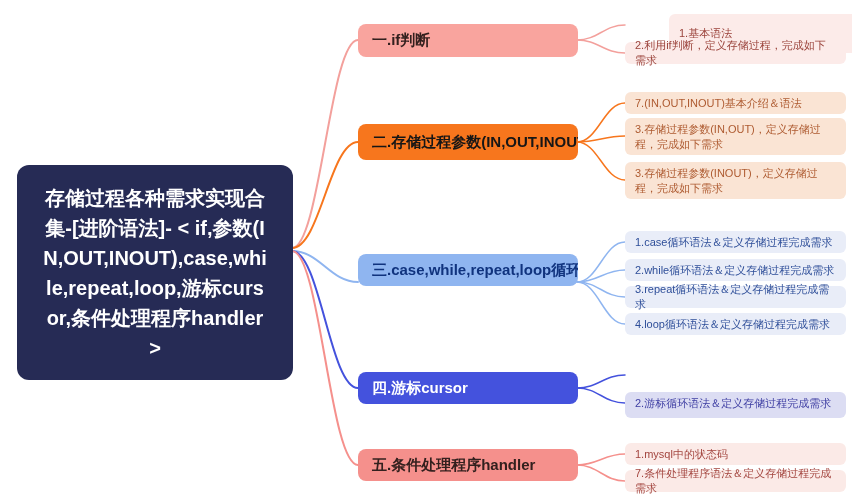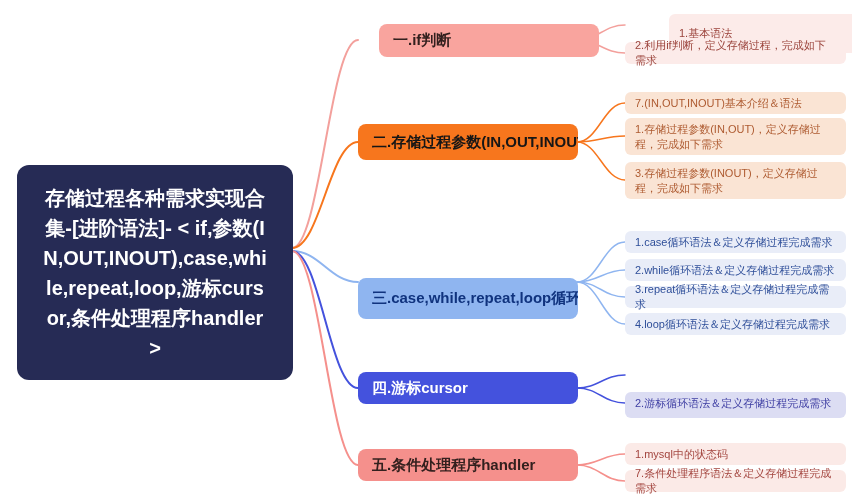--- a/index.html
+++ b/index.html
@@ -7,21 +7,21 @@
          font-family:"Liberation Sans","DejaVu Sans",sans-serif;background:#ffffff;}
   svg.links{position:absolute;left:0;top:0;width:852px;height:500px;pointer-events:none;}
   .node{position:absolute;box-sizing:border-box;display:flex;align-items:center;}
   .root-node{left:17px;top:145px;width:276px;height:215px;border-radius:12px;
              justify-content:center;text-align:center;padding:10px 24px;
              font-size:20px;font-weight:bold;line-height:1.5;word-break:break-all;margin-top:20px;}
   .branch{left:358px;width:220px;border-radius:8px;padding:0 14px;
           font-size:15px;font-weight:bold;white-space:nowrap;overflow:hidden;}
   .b1{top:24px;height:33px;}
   .b2{top:124px;height:36px;}
-  .b3{top:278px;height:41px;}
+  .b3{top:254px;height:32px;}
   .b4{top:372px;height:32px;}
   .b5{top:449px;height:32px;}
   .sub{left:625px;width:221px;border-radius:6px;padding:2px 10px;
        font-size:11px;line-height:15px;}
   .s-b1-1{top:14px;height:39px;margin-left:44px;}   .s-b1-2{top:42px;height:22px;}
   .s-b2-1{top:92px;height:22px;}   .s-b2-2{top:118px;height:37px;}  .s-b2-3{top:162px;height:37px;}
   .s-b3-1{top:231px;height:22px;}  .s-b3-2{top:259px;height:22px;}
   .s-b3-3{top:286px;height:22px;}  .s-b3-4{top:313px;height:22px;}
   .s-b4-1{top:364px;height:22px;}  .s-b4-2{top:392px;height:22px;}
   .s-b5-1{top:443px;height:22px;}  .s-b5-2{top:470px;height:22px;}
@@ -53,31 +53,31 @@
 
     <path d="M577,388 C598,388 604,375 625,375" fill="none" stroke-width="1.5" stroke-linecap="round" stroke="#4452DD"></path>
     <path d="M577,388 C598,388 604,403 625,403" fill="none" stroke-width="1.5" stroke-linecap="round" stroke="#4452DD"></path>
 
     <path d="M577,465 C598,465 604,454 625,454" fill="none" stroke-width="1.5" stroke-linecap="round" stroke="#F5908C"></path>
     <path d="M577,465 C598,465 604,481 625,481" fill="none" stroke-width="1.5" stroke-linecap="round" stroke="#F5908C"></path>
   </svg>
 
   <div class="node root-node" style="background-color: rgb(38, 43, 85); color: rgb(255, 255, 255);">存储过程各种需求实现合集-[进阶语法]- &lt; if,参数(IN,OUT,INOUT),case,while,repeat,loop,游标cursor,条件处理程序handler &gt;</div>
 
-  <div class="node branch b1" style="background-color: rgb(249, 164, 158); color: rgb(51, 32, 30); margin-left: 21px;">一.if判断</div>
+  <div class="node branch b1" style="background-color: rgb(249, 164, 158); color: rgb(51, 32, 30);">一.if判断</div>
   <div class="node branch b2" style="background-color: rgb(247, 118, 29); color: rgb(22, 22, 22);">二.存储过程参数(IN,OUT,INOUT)</div>
   <div class="node branch b3" style="background-color: rgb(143, 181, 240); color: rgb(16, 51, 126);">三.case,while,repeat,loop循环</div>
   <div class="node branch b4" style="background-color: rgb(68, 82, 221); color: rgb(255, 255, 255);">四.游标cursor</div>
   <div class="node branch b5" style="background-color: rgb(245, 144, 140); color: rgb(51, 32, 30);">五.条件处理程序handler</div>
 
   <div class="node sub s-b1-1" style="background-color: rgb(252, 235, 233); color: rgb(155, 68, 60);">1.基本语法</div>
   <div class="node sub s-b1-2" style="background-color: rgb(252, 235, 233); color: rgb(155, 68, 60);">2.利用if判断，定义存储过程，完成如下需求</div>
 
   <div class="node sub s-b2-1" style="background-color: rgb(250, 228, 212); color: rgb(174, 91, 49);">7.(IN,OUT,INOUT)基本介绍＆语法</div>
-  <div class="node sub s-b2-2" style="background-color: rgb(250, 228, 212); color: rgb(174, 91, 49);">1.存储过程参数(IN,OUT)，定义存储过程，完成如下需求</div>
+  <div class="node sub s-b2-2" style="background-color: rgb(250, 228, 212); color: rgb(174, 91, 49);">3.存储过程参数(IN,OUT)，定义存储过程，完成如下需求</div>
   <div class="node sub s-b2-3" style="background-color: rgb(250, 228, 212); color: rgb(174, 91, 49);">3.存储过程参数(INOUT)，定义存储过程，完成如下需求</div>
 
   <div class="node sub s-b3-1" style="background-color: rgb(233, 237, 248); color: rgb(46, 78, 153);">1.case循环语法＆定义存储过程完成需求</div>
   <div class="node sub s-b3-2" style="background-color: rgb(233, 237, 248); color: rgb(46, 78, 153);">2.while循环语法＆定义存储过程完成需求</div>
   <div class="node sub s-b3-3" style="background-color: rgb(233, 237, 248); color: rgb(46, 78, 153);">3.repeat循环语法＆定义存储过程完成需求</div>
   <div class="node sub s-b3-4" style="background-color: rgb(233, 237, 248); color: rgb(46, 78, 153);">4.loop循环语法＆定义存储过程完成需求</div>
 
   <div class="node sub s-b4-1" style="background-color: rgb(220, 221, 243); color: rgb(61, 61, 162); margin-top: 32px;">1.游标要解决的【查询问题场景】</div>
   <div class="node sub s-b4-2" style="background-color: rgb(220, 221, 243); color: rgb(61, 61, 162);">2.游标循环语法＆定义存储过程完成需求</div>
 

